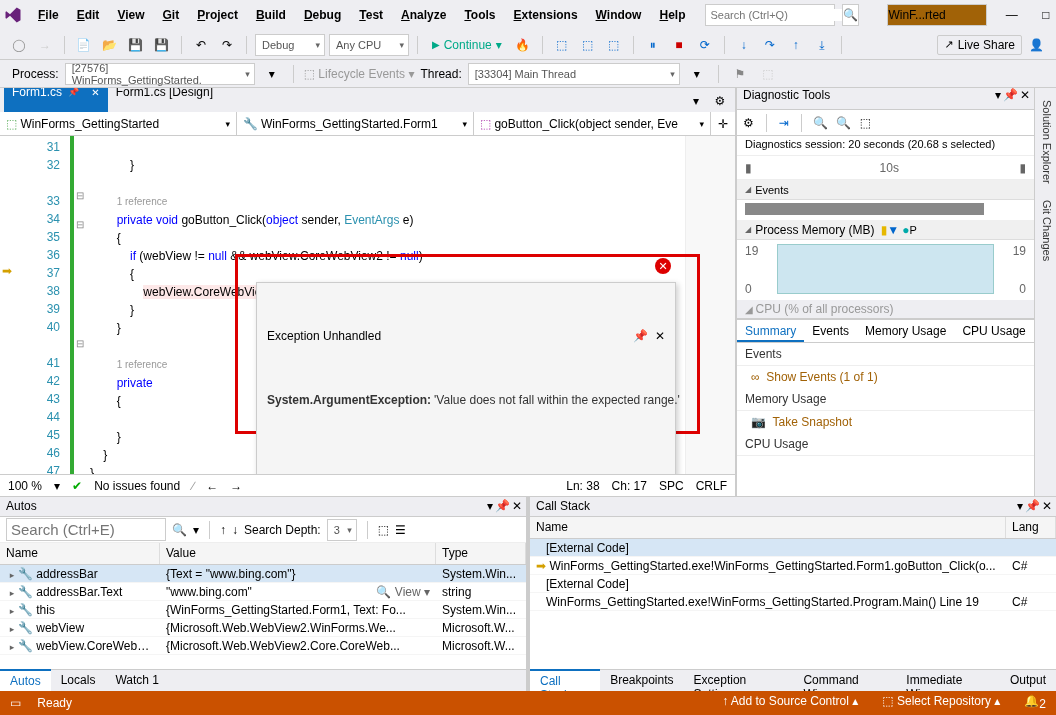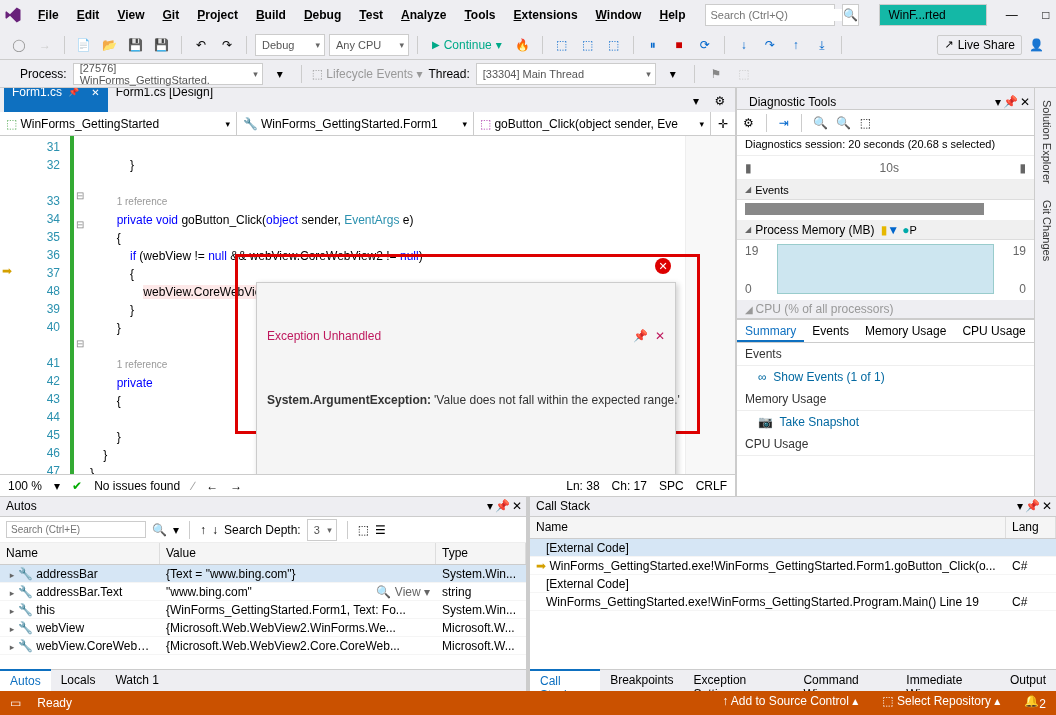--- a/index.html
+++ b/index.html
@@ -5,32 +5,32 @@
 * { margin: 0; padding: 0; box-sizing: border-box; font-family: "Segoe UI", Arial, sans-serif; font-size: 12px; }
 body { width: 1056px; height: 715px; background: #eeeef2; overflow: hidden; display: flex; flex-direction: column; }
 .title-bar { height: 30px; background: #eeeef2; display: flex; align-items: center; padding: 0 4px; gap: 8px; }
 .vs-logo { width: 20px; height: 20px; display: flex; align-items: center; justify-content: center; color: #68217a; }
 .menu-bar { display: flex; gap: 2px; }
 .menu-item { padding: 4px 8px; cursor: pointer; font-weight: bold; }
 .menu-item u { text-decoration: underline; }
 .search-box { width: 130px; height: 22px; border: 1px solid #ccc; background: #fff; display: flex; align-items: center; padding: 0 4px; margin-left: 4px;}
 .search-box input { border: none; outline: none; flex: 1; font-size: 11px; color: #888; }
 .search-icon-btn { width: 22px; height: 22px; border: 1px solid #ccc; background: #fff; display: flex; align-items: center; justify-content: center; margin-left: -1px; }
-.title-text { padding: 3px 40px 3px 8px; background: #14b8a6; border: 1px solid #ccc; margin-left: 12px; }
+.title-text { padding: 3px 40px 3px 0; background: #a16207; border: 1px solid #ccc; margin-left: 20px; }
 .win-controls { margin-left: auto; display: flex; }
 .win-btn { width: 34px; height: 26px; display: flex; align-items: center; justify-content: center; cursor: pointer; }
 .toolbar { height: 30px; background: #eeeef2; border-bottom: 1px solid #ccc; display: flex; align-items: center; padding: 0 8px; gap: 4px; }
 .tbtn { width: 22px; height: 22px; display: flex; align-items: center; justify-content: center; cursor: pointer; border-radius: 2px; }
 .combo { height: 22px; border: 1px solid #ccc; background: #fff; padding: 0 18px 0 6px; display: flex; align-items: center; position: relative; font-size: 11px; color: #555;}
 .combo::after { content: "▾"; position: absolute; right: 4px; font-size: 9px; color: #666; }
 .sep { width: 1px; height: 18px; background: #ccc; margin: 0 4px; }
 .continue-btn { display: flex; align-items: center; gap: 4px; color: #0a8; padding: 0 6px; height: 22px; }
 .continue-btn::before { content: "▶"; color: #0a8; font-size: 10px; }
 .stop-btn { color: #c00; }
-.process-bar { height: 28px; background: #eeeef2; border-bottom: 1px solid #ccc; display: flex; align-items: center; padding: 0 20px; gap: 6px; font-size: 11px; }
+.process-bar { height: 28px; background: #eeeef2; border-bottom: 1px solid #ccc; display: flex; align-items: center; padding: 0 12px; gap: 6px; font-size: 11px; }
 .main-area { flex: 1; display: flex; overflow: hidden; }
 .left-panel { flex: 1; display: flex; flex-direction: column; overflow: hidden; border-right: 1px solid #ccc; }
 .tabs-row { height: 24px; background: #eeeef2; display: flex; align-items: flex-end; padding-left: 4px; position: relative; }
 .tab { height: 40px; padding: 0 8px; display: flex; align-items: center; gap: 6px; cursor: pointer; font-size: 11px; }
 .tab.active { background: #0e70c0; color: #fff; }
 .tab.active .closex { color: #fff; }
 .tab .pin { font-size: 9px; }
 .tab .closex { font-size: 10px; margin-left: 6px; }
 .tabs-right { position: absolute; right: 4px; display: flex; gap: 2px; }
 .nav-combos { height: 24px; background: #fff; border-bottom: 1px solid #ccc; display: flex; }
@@ -40,53 +40,53 @@
 .gutter { width: 50px; background: #fff; text-align: right; padding-right: 8px; color: #2b91af; font-family: Consolas, monospace; font-size: 13px; line-height: 18px; padding-top: 2px;}
 .greenbar { width: 6px; background: #fff; border-left: 4px solid #3a3; margin-left: 2px;}
 .code-text { flex: 1; font-family: Consolas, monospace; font-size: 13px; line-height: 18px; white-space: pre; padding-top: 2px; color: #000; position: relative;}
 .kw { color: #0000ff; }
 .type { color: #2b91af; }
 .ref-hint { color: #999; font-size: 10px; }
 .exception-line { background: #fde8e8; display: inline; }
 .red-box { position: absolute; border: 3px solid #d00; left: 145px; top: 118px; width: 465px; height: 180px; pointer-events: none; z-index: 5;}
 .err-circle { position: absolute; left: 565px; top: 122px; width: 16px; height: 16px; border-radius: 50%; background: #d00; color: #fff; font-size: 11px; display: flex; align-items: center; justify-content: center; z-index: 6;}
 .exception-popup { position: absolute; left: 166px; top: 146px; width: 420px; background: #f5f5f5; border: 1px solid #ccc; box-shadow: 2px 2px 6px rgba(0,0,0,0.2); z-index: 7; padding: 8px 10px;}
-.exception-popup .ep-title { font-size: 12px; color: #be185d; display: flex; justify-content: space-between; margin-bottom: 10px;}
+.exception-popup .ep-title { font-size: 12px; color: #000000; display: flex; justify-content: space-between; margin-bottom: 10px;}
 .exception-popup .msg { font-size: 12px; color: #333; margin-bottom: 12px;}
 .exception-popup .links { font-size: 12px; color: #0066cc; margin-bottom: 8px;}
 .status-strip { height: 22px; background: #fff; border-top: 1px solid #ccc; display: flex; align-items: center; padding: 0 8px; gap: 12px; font-size: 11px; }
 .right-panel { width: 320px; background: #eeeef2; display: flex; }
 .diag-panel { flex: 1; display: flex; flex-direction: column; border-left: 1px solid #ccc; }
-.panel-header { height: 22px; background: #eeeef2; display: flex; align-items: flex-end; padding: 0 12px; font-size: 11px; border-bottom: 1px solid #ccc; position: relative;}
+.panel-header { height: 22px; background: #eeeef2; display: flex; align-items: flex-start; padding: 0 6px; font-size: 11px; border-bottom: 1px solid #ccc; position: relative;}
 .panel-header .hdr-icons { position: absolute; right: 4px; display: flex; gap: 2px; }
 .diag-toolbar { height: 26px; background: #fff; border-bottom: 1px solid #ccc; display: flex; align-items: center; padding: 0 6px; gap: 8px; }
 .diag-session { height: 20px; background: #fff; padding: 2px 8px; font-size: 11px; border-bottom: 1px solid #eee; }
 .timeline { height: 24px; background: #fff; display: flex; align-items: center; padding: 0 8px; font-size: 10px; color: #666; position:relative; border-bottom: 1px solid #eee;}
 .section-hdr { height: 20px; background: #f0f0f0; padding: 2px 8px; font-size: 11px; display: flex; align-items: center; border-bottom: 1px solid #ddd;}
 .section-hdr::before { content: "◢"; font-size: 8px; margin-right: 4px; color: #666;}
 .events-bar { height: 20px; background: #fff; padding: 3px 8px;}
 .events-bar-inner { height: 12px; background: #888; width: 85%;}
 .memory-chart { height: 60px; background: #fff; position: relative; padding: 4px 8px; display: flex; gap: 12px;}
 .mem-y { width: 20px; font-size: 10px; color: #666; display: flex; flex-direction: column; justify-content: space-between;}
 .mem-plot { flex: 1; background: #cde6f0; border: 1px solid #9cc; height: 50px;}
 .tabs-strip { height: 24px; background: #fff; border-top: 1px solid #ccc; border-bottom: 1px solid #ccc; display: flex; font-size: 11px;}
 .tabs-strip .t { padding: 4px 8px; cursor: pointer; white-space: nowrap;}
 .tabs-strip .t.active { border-bottom: 2px solid #0e70c0; color: #0e70c0;}
 .summary-body { flex: 1; background: #fff; overflow: auto; font-size: 11px;}
 .sum-section { padding: 4px 8px; border-bottom: 1px solid #eee; color: #333;}
-.sum-item { padding: 4px 8px 4px 21px; color: #0369a1;}
+.sum-item { padding: 4px 8px 4px 14px; color: #a16207;}
 .vert-tabs { width: 22px; background: #eeeef2; border-left: 1px solid #ccc; display: flex; flex-direction: column; padding-top: 4px;}
 .vert-tab { writing-mode: vertical-rl; padding: 8px 3px; font-size: 11px; cursor: pointer; color: #333;}
 .bottom-panels { height: 195px; display: flex; border-top: 1px solid #ccc;}
 .autos-panel { flex: 1; background: #fff; display: flex; flex-direction: column; border-right: 4px solid #ccc;}
 .callstack-panel { flex: 1; background: #fff; display: flex; flex-direction: column;}
 .bp-header { height: 20px; background: #eeeef2; padding: 2px 6px; font-size: 11px; display: flex; position: relative; border-bottom: 1px solid #ccc;}
 .bp-header .hdr-icons { position: absolute; right: 4px; display: flex; gap: 2px;}
 .autos-search { height: 26px; background: #fff; border-bottom: 1px solid #eee; display: flex; align-items: center; padding: 0 6px; gap: 6px; font-size: 11px;}
-.autos-search input { border: 1px solid #ccc; padding: 2px 4px; width: 140px; font-size: 10px;}
+.autos-search input { border: 1px solid #ccc; padding: 2px 4px; width: 160px; font-size: 15px;}
 .grid-header { height: 22px; background: #f5f5f5; border-bottom: 1px solid #ccc; display: flex; font-size: 11px;}
 .grid-header .col { padding: 3px 6px; border-right: 1px solid #ddd;}
 .grid-body { flex: 1; overflow: auto; font-size: 11px;}
 .grid-row { display: flex; height: 18px; align-items: center; border-bottom: 1px solid #f5f5f5;}
 .grid-row.sel { background: #d6e6f5;}
 .grid-row .col { padding: 1px 6px; overflow: hidden; white-space: nowrap; text-overflow: ellipsis;}
 .expander { width: 12px; display: inline-block; text-align: center; color: #666; font-size: 9px;}
 .bottom-tabs { height: 22px; background: #eeeef2; border-top: 1px solid #ccc; display: flex; font-size: 11px;}
 .bottom-tabs .bt { padding: 3px 10px; cursor: pointer;}
 .bottom-tabs .bt.active { color: #0e70c0; border-top: 2px solid #0e70c0; background: #fff; margin-top: -1px;}
@@ -168,21 +168,21 @@
   <div class="tbtn">👤</div>
 </div>
 
 <div class="process-bar">
   <span>Process:</span>
   <div class="combo" style="width:190px">[27576] WinForms_GettingStarted.</div>
   <div class="tbtn">▾</div>
   <div class="sep"></div>
   <span style="color:#999">⬚ <span>Lifecycle Events</span> ▾</span>
   <span>Thread:</span>
-  <div class="combo" style="width:180px">[33304] Main Thread</div>
+  <div class="combo" style="width:212px">[33304] Main Thread</div>
   <div class="tbtn">▾</div>
   <div class="sep"></div>
   <div class="tbtn" style="color:#888">⚑</div>
   <div class="tbtn" style="color:#ccc">⬚</div>
 </div>
 
 <div class="main-area">
   <div class="left-panel">
     <div class="tabs-row">
       <div class="tab active">
@@ -210,21 +210,21 @@
       </div>
       <div class="gutter" id="gutter">
           <div>31</div>
           <div>32</div>
           <div>&nbsp;</div>
           <div>33</div>
           <div>34</div>
           <div>35</div>
           <div>36</div>
           <div>37</div>
-          <div>48</div>
+          <div>38</div>
           <div>39</div>
           <div>40</div>
           <div>&nbsp;</div>
           <div>41</div>
           <div>42</div>
           <div>43</div>
           <div>44</div>
           <div>45</div>
           <div>46</div>
           <div>47</div>

